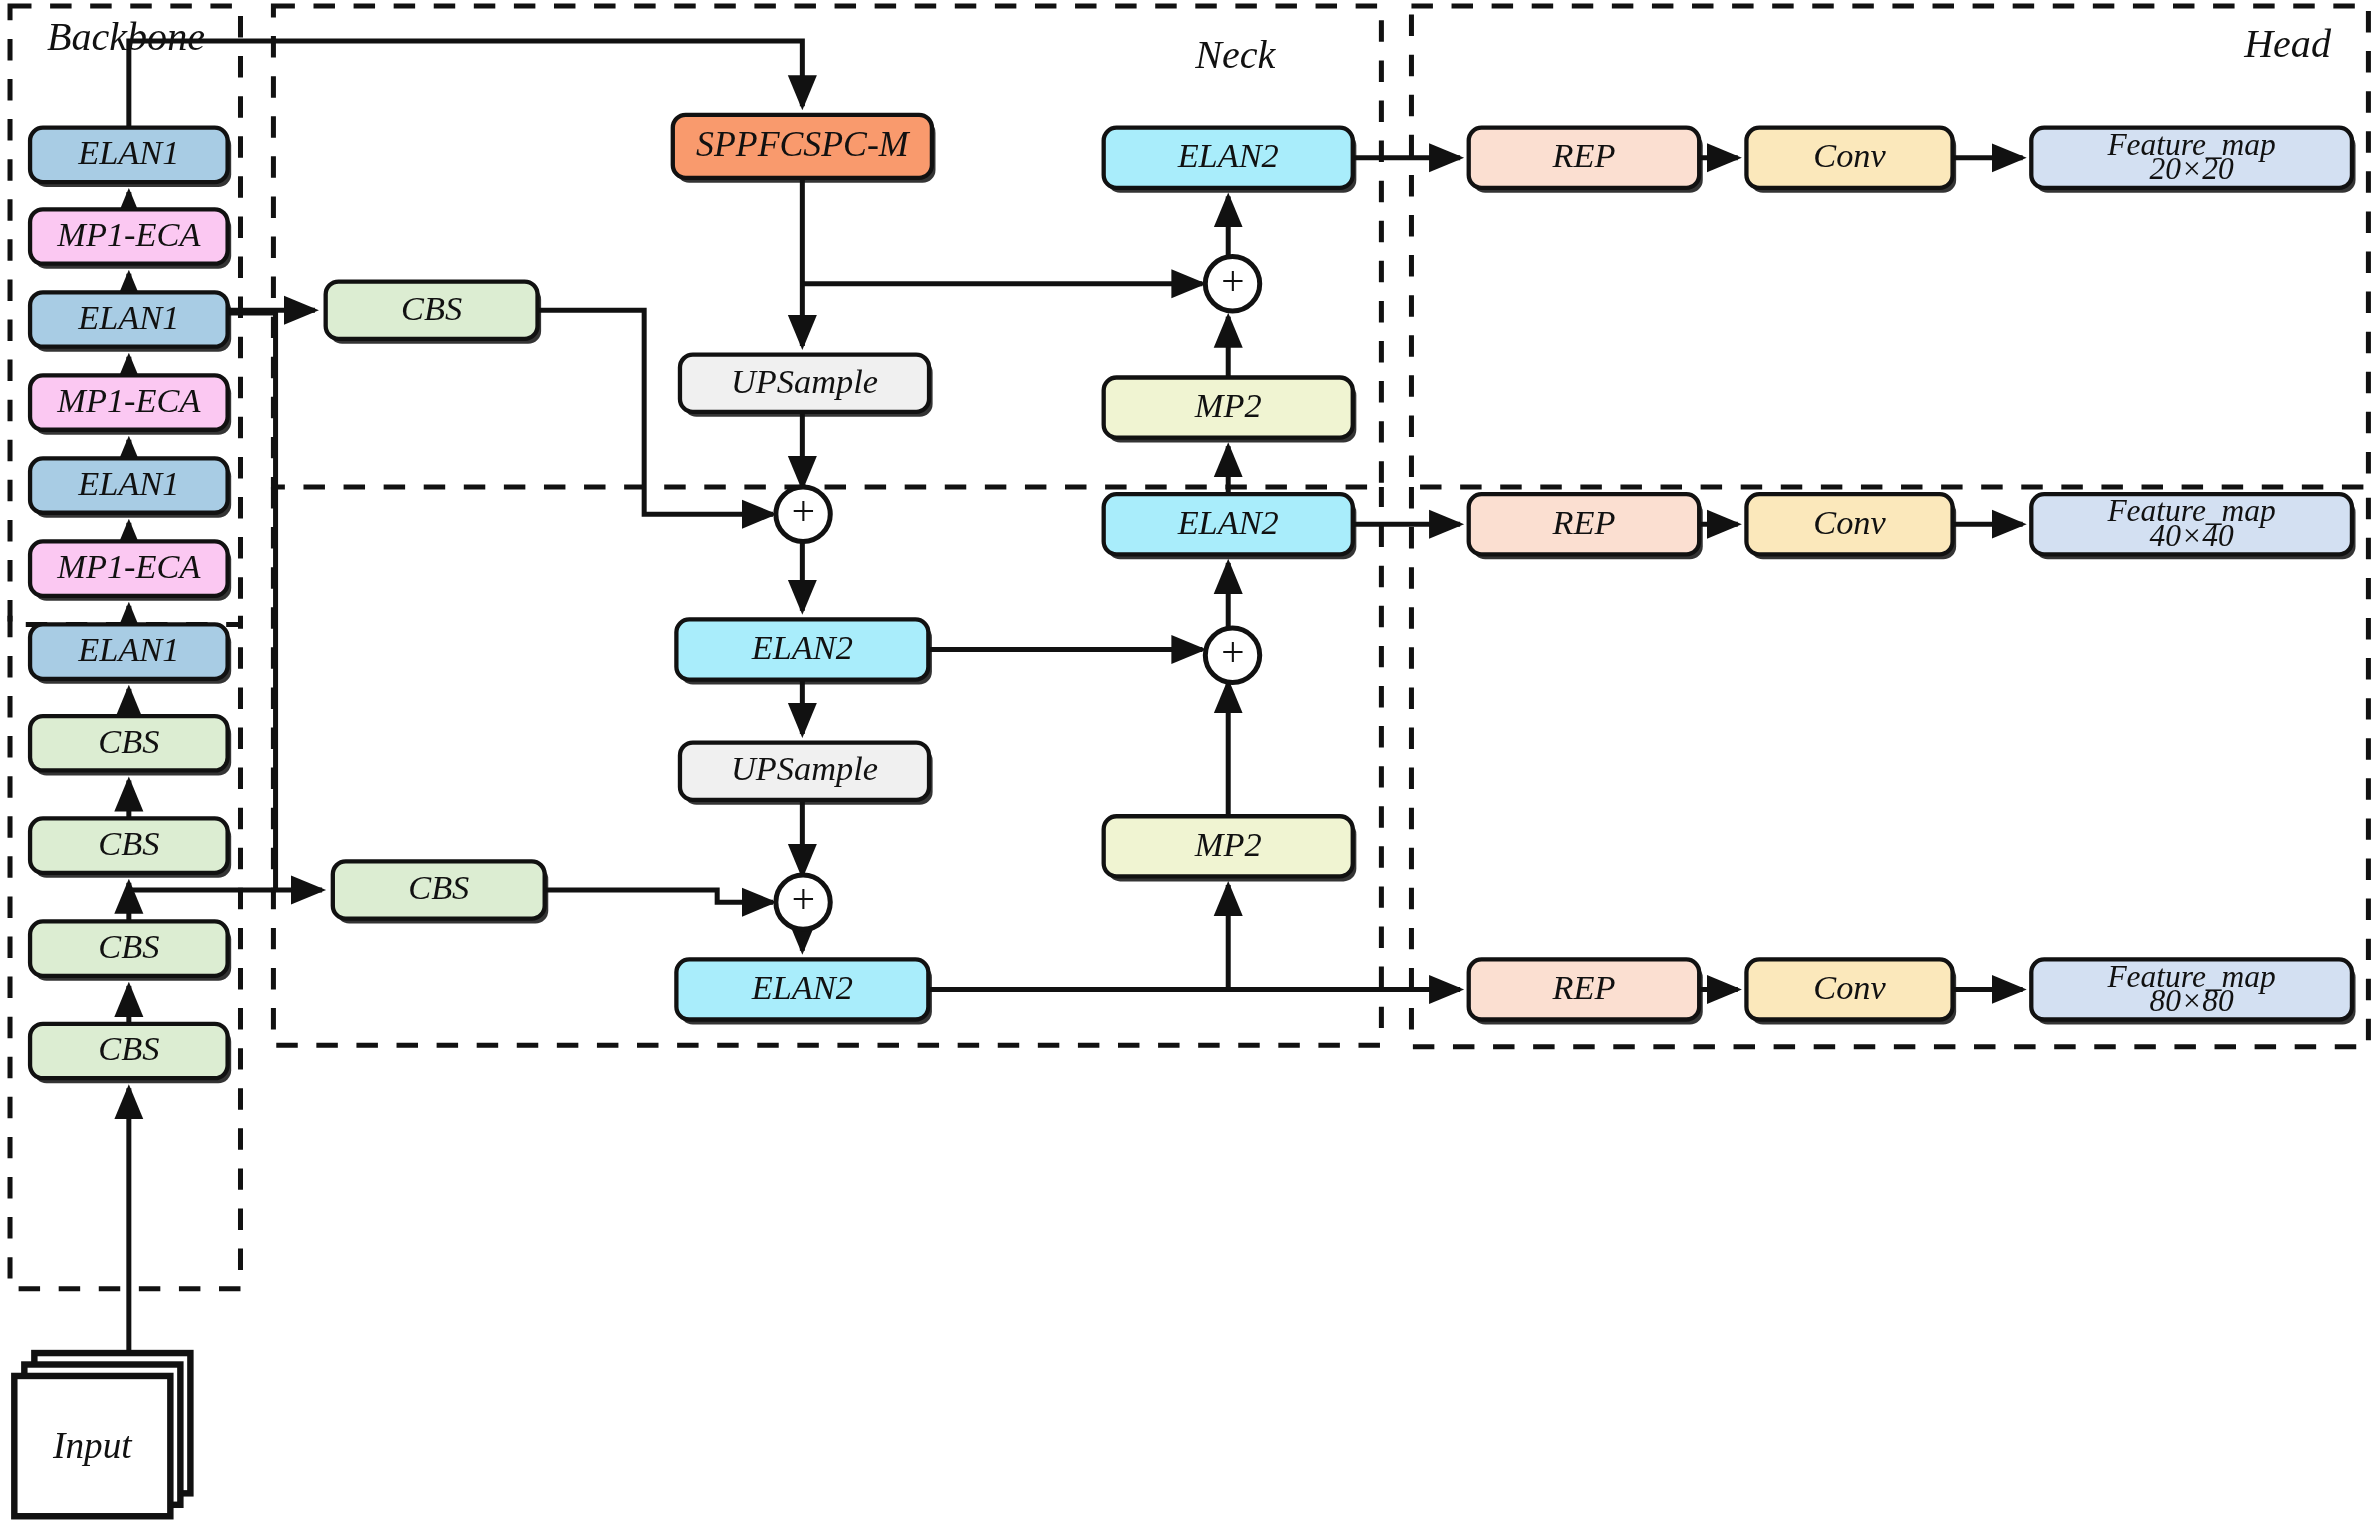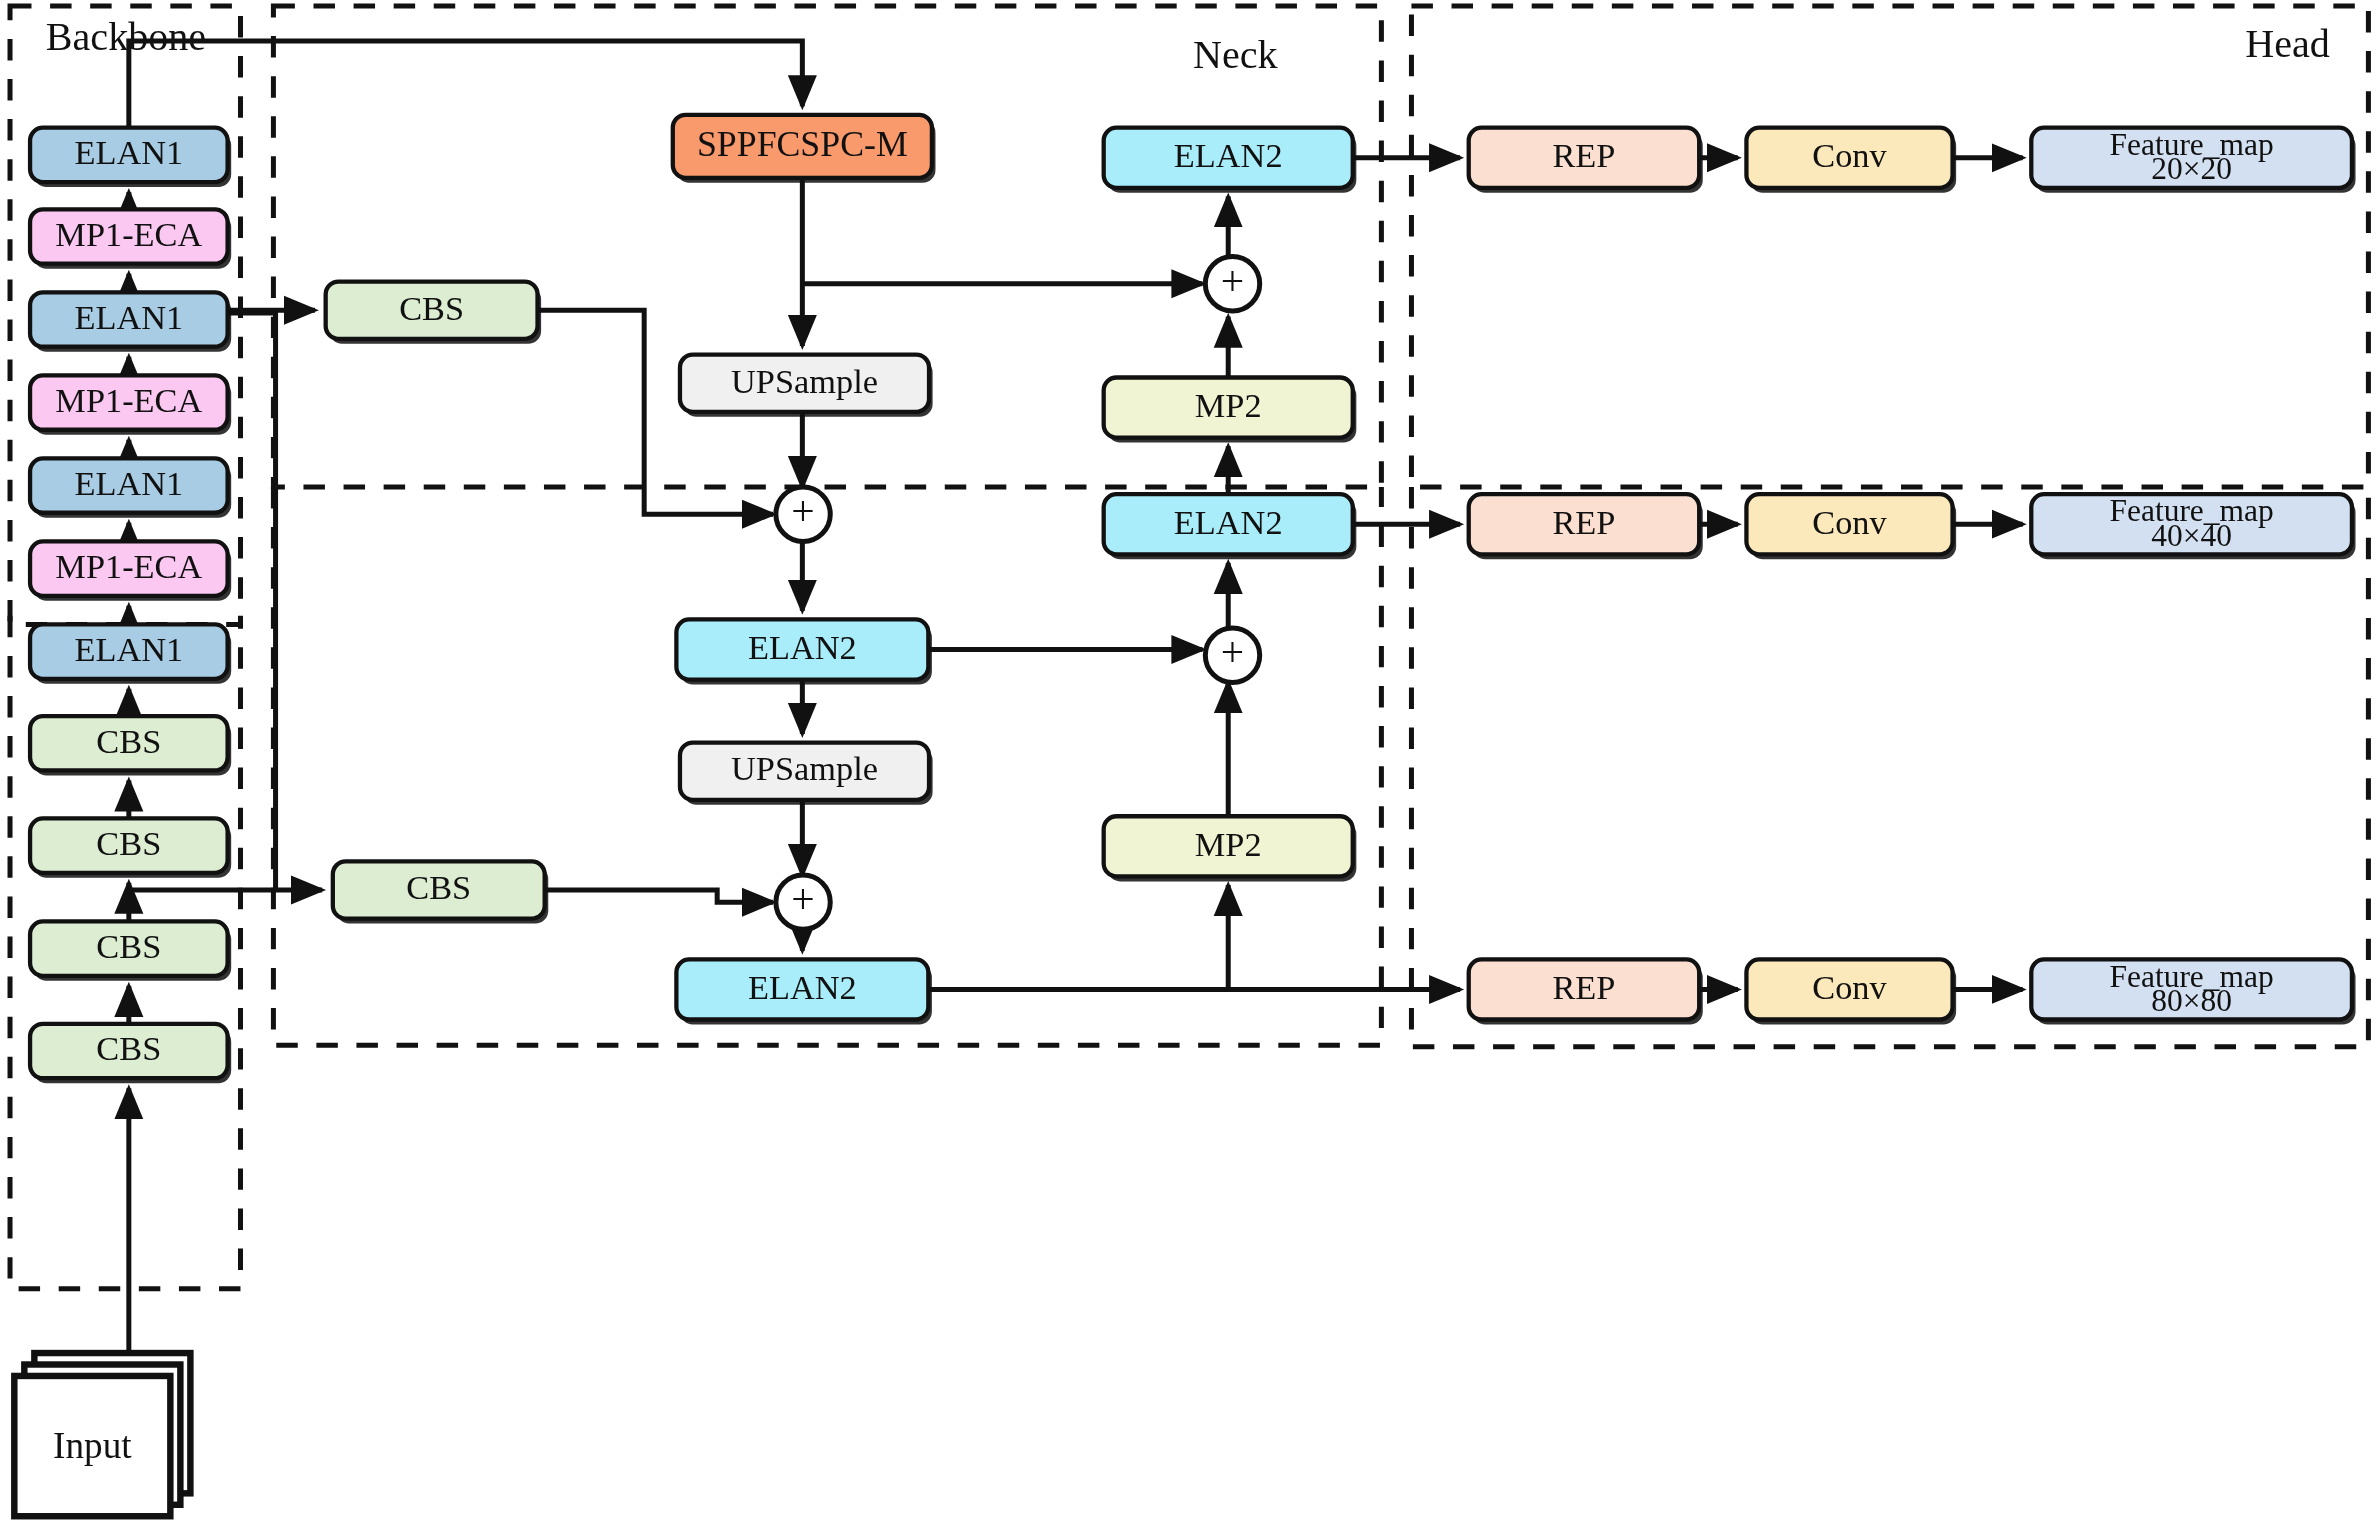--- a/index.html
+++ b/index.html
@@ -1,18 +1,18 @@
 <!DOCTYPE html>
 <html style="font-size:11.5px"><head>
 <meta charset="utf-8">
 <style>
   html,body{margin:0;padding:0;background:#ffffff;}
   body{width:2377px;height:1533px;overflow:hidden;
        font-family:"Liberation Serif","DejaVu Serif",serif;}
-  #stage{position:relative;width:2377px;height:1533px;background:#fff;}
+  #stage{position:relative;width:2377px;height:1533px;background:#fff;font-style:italic;}
   svg#canvas{position:absolute;left:0;top:0;width:2377px;height:1533px;}
   .blk-text{font-family:"Liberation Serif","DejaVu Serif",serif;
             fill:#111;text-anchor:middle;dominant-baseline:middle;}
   .grp-label{font-family:"Liberation Serif","DejaVu Serif",serif;
              fill:#111;text-anchor:middle;dominant-baseline:middle;}
 </style>
 </head>
 <body>
 
 <div id="stage">

